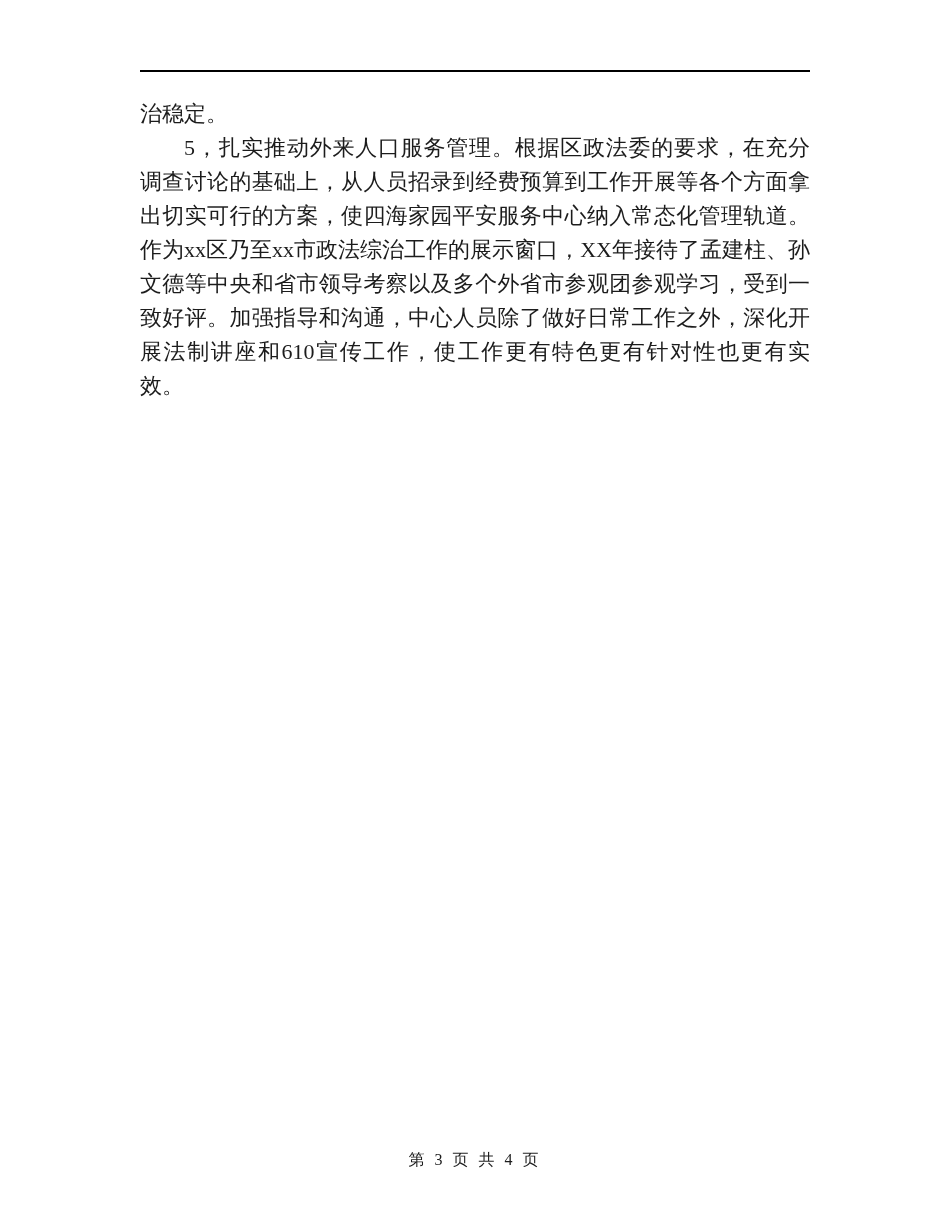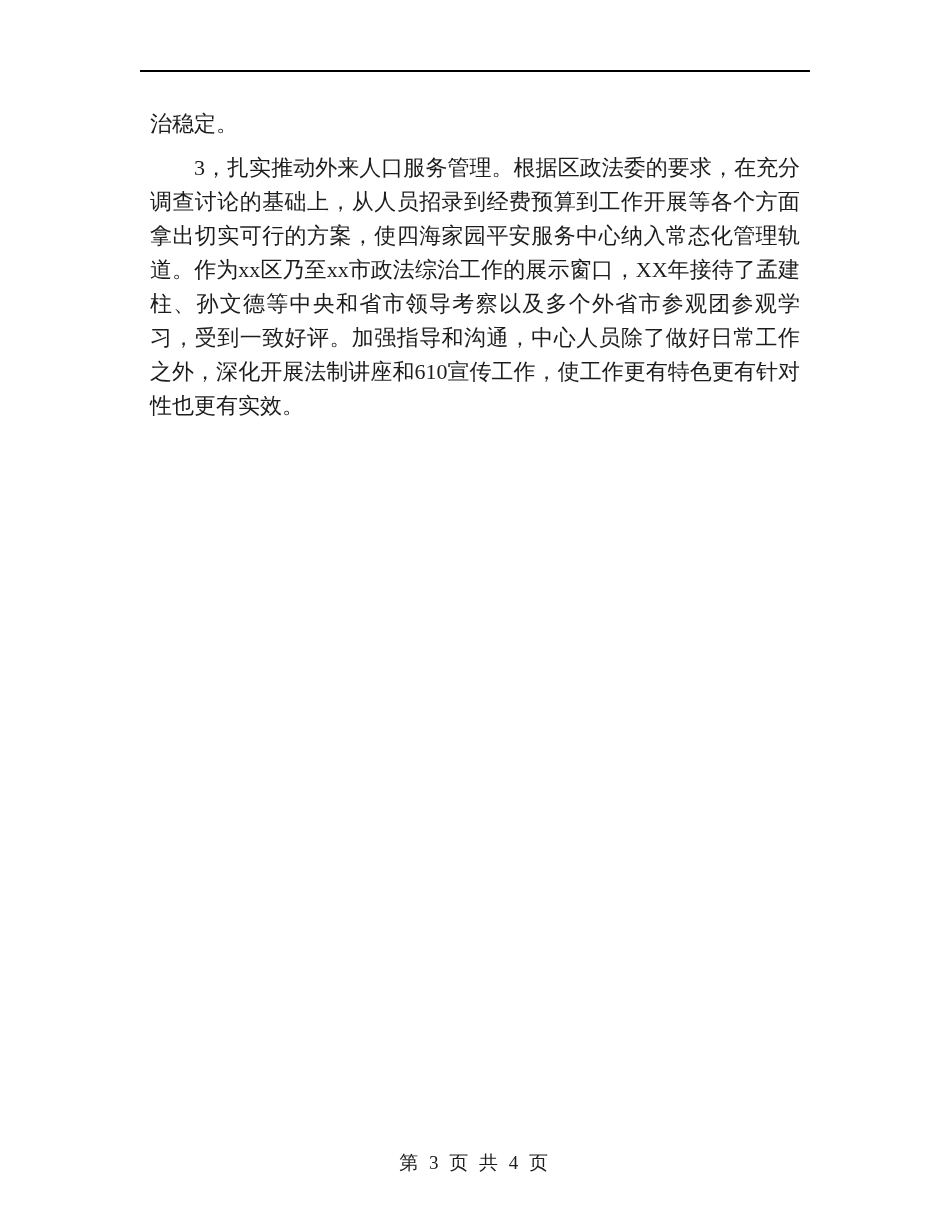--- a/index.html
+++ b/index.html
@@ -27,48 +27,48 @@
     position: absolute;
     left: 140px;
     top: 97px;
     width: 670px;
     color: #1c1c1c;
     font-size: 22px;
     line-height: 34px;
     text-align: justify;
   }
   .para {
-    margin: 10px;
+    margin: 0;
     padding: 0;
     text-indent: 2em;
     word-break: break-all;
   }
   .para.no-indent {
     text-indent: 0;
   }
   .page-footer {
     position: absolute;
     left: 0;
     top: 1150px;
     width: 950px;
     text-align: center;
     color: #1c1c1c;
-    font-size: 19px;
+    font-size: 16px;
     letter-spacing: 3px;
   }
 </style>
 </head>
 <body>
 
 <div class="page">
 
   <div class="header-rule"></div>
 
   <div class="doc-body">
     <p class="para no-indent">治稳定。</p>
-    <p class="para">3，扎实推动外来人口服务管理。根据区政法委的要求，在充分调查讨论的基础上，从人员招录到经费预算到工作开展等各个方面拿出切实可行的方案，使四海家园平安服务中心纳入常态化管理轨道。作为xx区乃至xx市政法综治工作的展示窗口，XX年接待了孟建柱、孙文德等中央和省市领导考察以及多个外省市参观团参观学习，受到一致好评。加强指导和沟通，中心人员除了做好日常工作之外，深化开展法制讲座和610宣传工作，使工作更有特色更有针对性也更有实效。</p>
+    <p class="para">5，扎实推动外来人口服务管理。根据区政法委的要求，在充分调查讨论的基础上，从人员招录到经费预算到工作开展等各个方面拿出切实可行的方案，使四海家园平安服务中心纳入常态化管理轨道。作为xx区乃至xx市政法综治工作的展示窗口，XX年接待了孟建柱、孙文德等中央和省市领导考察以及多个外省市参观团参观学习，受到一致好评。加强指导和沟通，中心人员除了做好日常工作之外，深化开展法制讲座和610宣传工作，使工作更有特色更有针对性也更有实效。</p>
   </div>
 
   <div class="page-footer">
     <span>第 3 页 共 4 页</span>
   </div>
 
 </div>
 
 </body></html>

